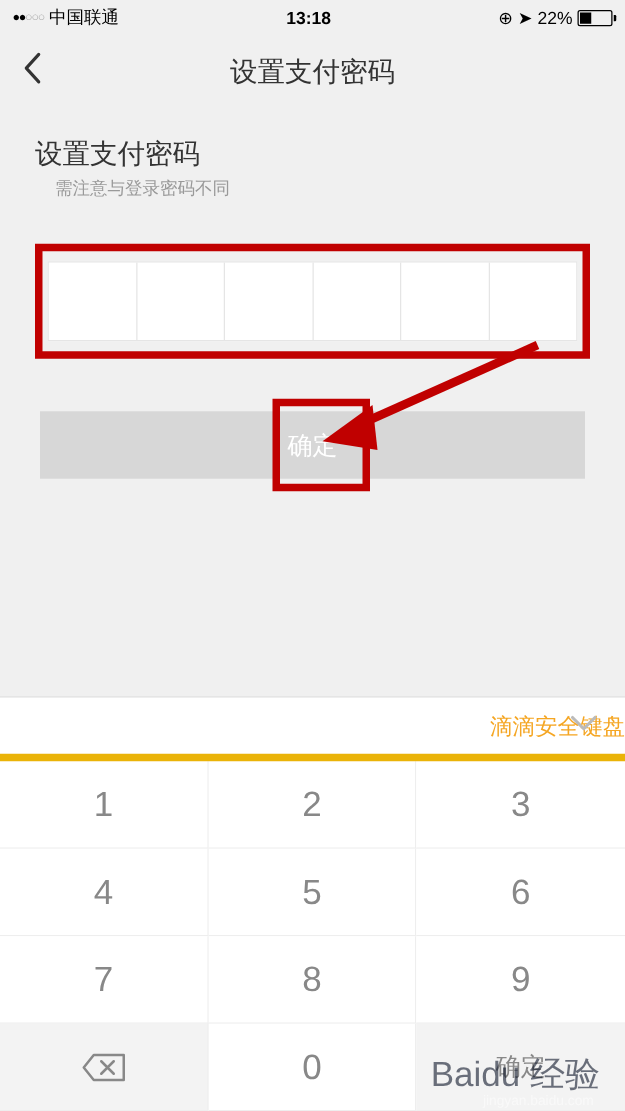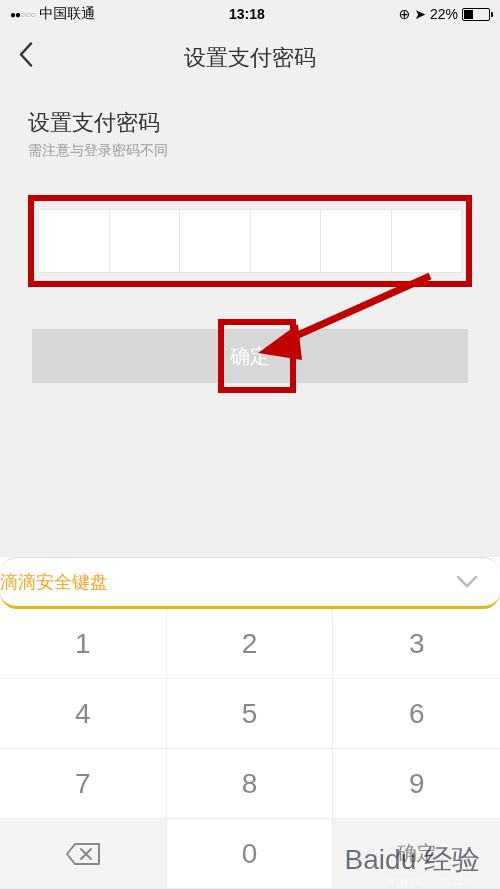--- a/index.html
+++ b/index.html
@@ -77,20 +77,21 @@
       padding: 20px 28px;
     }
     .section-title {
       font-size: 22px;
       color: #333;
       margin-bottom: 4px;
     }
     .section-subtitle {
       font-size: 14px;
       color: #999;
+      margin-left: 16px;
     }
     .pw-area {
       margin-top: 35px;
       position: relative;
       padding: 14px 10px;
     }
     .pw-boxes {
       display: flex;
       gap: 0;
       background: #fff;
@@ -140,25 +141,24 @@
       position: absolute;
       bottom: 0;
       left: 0;
       right: 0;
       background: #fff;
     }
     .kb-header {
       height: 52px;
       display: flex;
       align-items: center;
-      justify-content: flex-start;
+      justify-content: flex-end;
       position: relative;
       border-top: 1px solid #ddd;
-      border-bottom: 3px solid #eab308;
-      border-radius: 17px;
+      border-bottom: 6px solid #eab308;
     }
     .kb-title {
       color: #f5a623;
       font-size: 18px;
     }
     .kb-collapse {
       position: absolute;
       right: 22px;
       color: #bbb;
       font-size: 20px;

